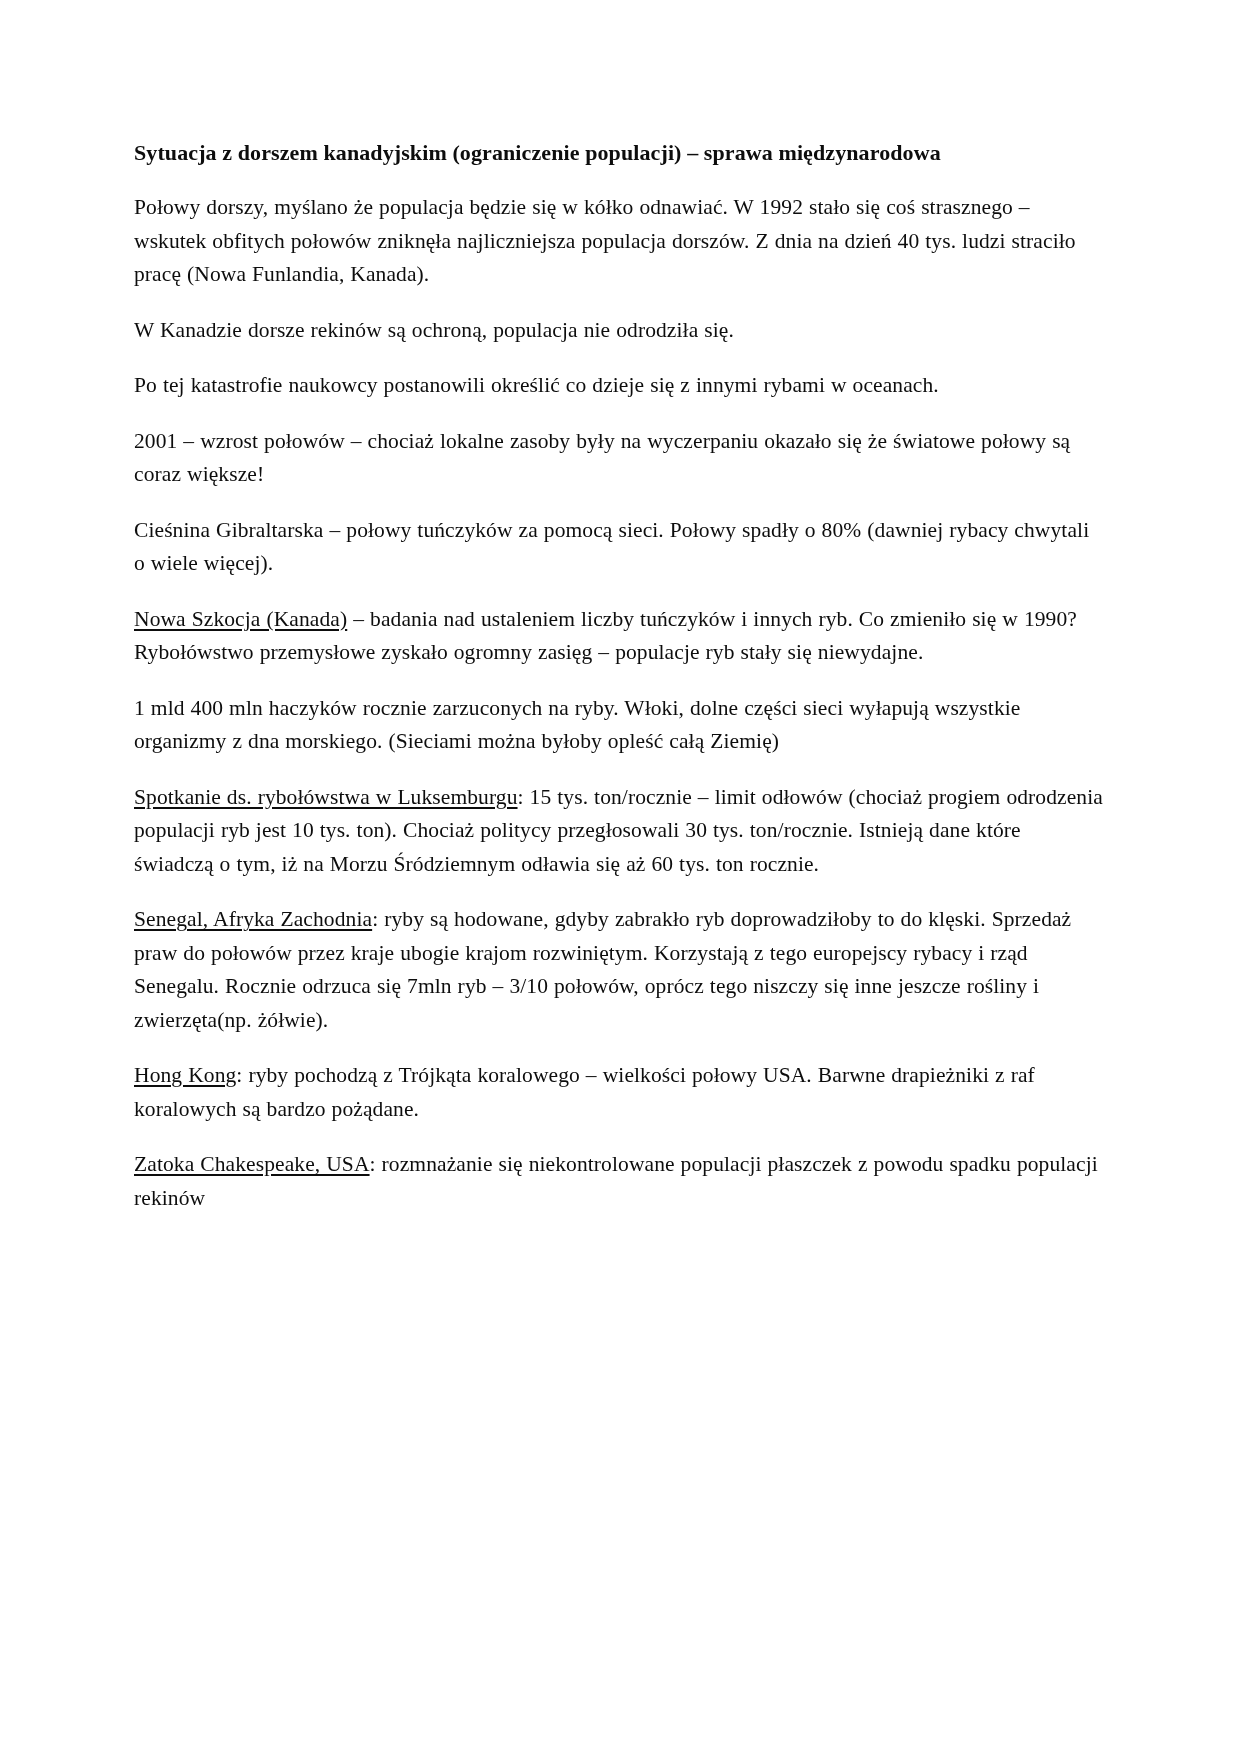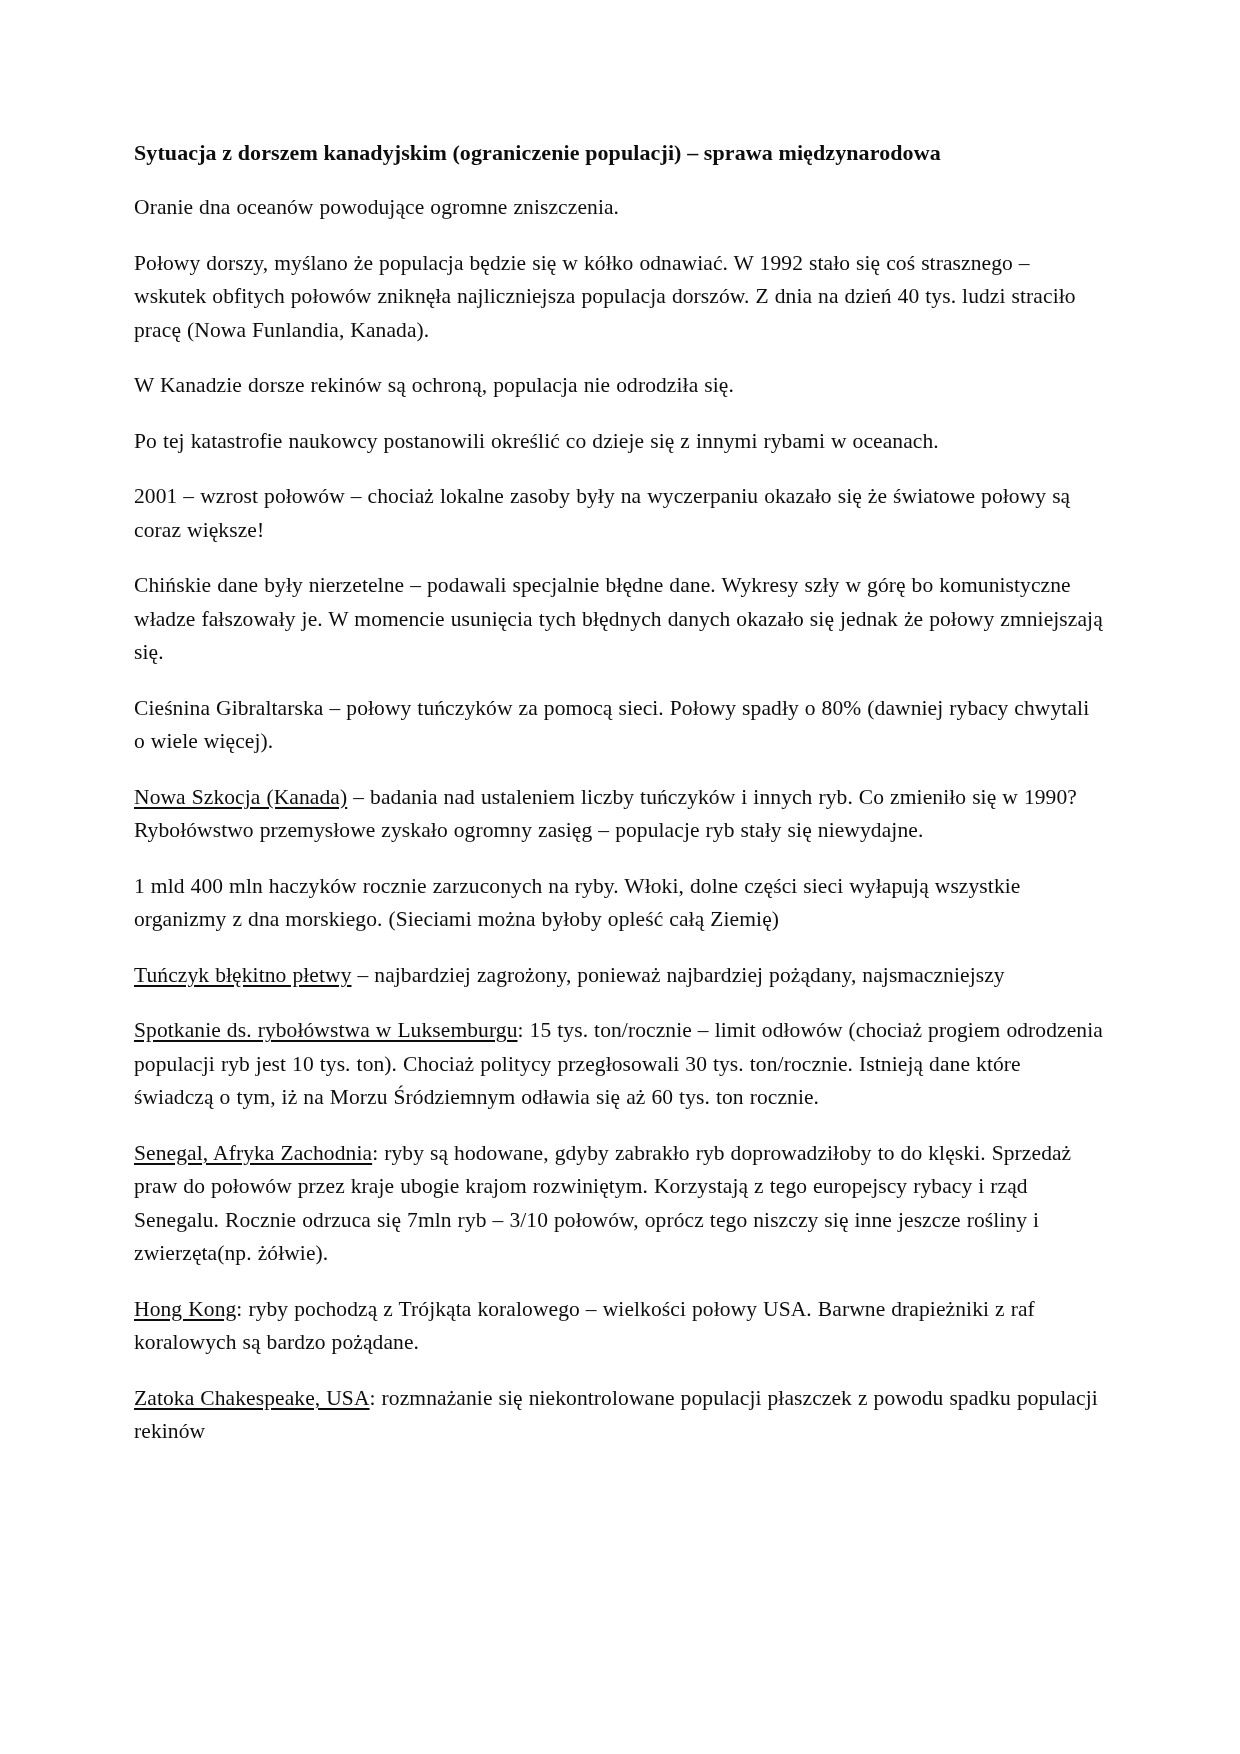--- a/index.html
+++ b/index.html
@@ -41,28 +41,25 @@
     text-underline-offset: 3px;
     margin-top: 24px;
   }
 </style>
 </head>
 <body>
 
 <div class="page">
   <h1 class="doc-title">Sytuacja z dorszem kanadyjskim (ograniczenie populacji) – sprawa międzynarodowa</h1>
   <div class="doc-body" id="doc-body">
-      <p><span>Oranie dna oceanów powodujące ogromne zniszczenia.</span></p>
       <p><span>Połowy dorszy, myślano że populacja będzie się w kółko odnawiać. W 1992 stało się coś strasznego – wskutek obfitych połowów zniknęła najliczniejsza populacja dorszów. Z dnia na dzień 40 tys. ludzi straciło pracę (Nowa Funlandia, Kanada).</span></p>
       <p><span>W Kanadzie dorsze rekinów są ochroną, populacja nie odrodziła się.</span></p>
       <p><span>Po tej katastrofie naukowcy postanowili określić co dzieje się z innymi rybami w oceanach.</span></p>
       <p><span>2001 – wzrost połowów – chociaż lokalne zasoby były na wyczerpaniu okazało się że światowe połowy są coraz większe!</span></p>
-      <p><span>Chińskie dane były nierzetelne – podawali specjalnie błędne dane. Wykresy szły w górę bo komunistyczne władze fałszowały je. W momencie usunięcia tych błędnych danych okazało się jednak że połowy zmniejszają się.</span></p>
       <p><span>Cieśnina Gibraltarska – połowy tuńczyków za pomocą sieci. Połowy spadły o 80% (dawniej rybacy chwytali o wiele więcej).</span></p>
       <p><span class="lead-underline">Nowa Szkocja (Kanada)</span><span> – badania nad ustaleniem liczby tuńczyków i innych ryb. Co zmieniło się w 1990? Rybołówstwo przemysłowe zyskało ogromny zasięg – populacje ryb stały się niewydajne.</span></p>
       <p><span>1 mld 400 mln haczyków rocznie zarzuconych na ryby. Włoki, dolne części sieci wyłapują wszystkie organizmy z dna morskiego. (Sieciami można byłoby opleść całą Ziemię)</span></p>
-      <p><span class="lead-underline">Tuńczyk błękitno płetwy</span><span> – najbardziej zagrożony, ponieważ najbardziej pożądany, najsmaczniejszy</span></p>
       <p><span class="lead-underline">Spotkanie ds. rybołówstwa w Luksemburgu</span><span>: 15 tys. ton/rocznie – limit odłowów (chociaż progiem odrodzenia populacji ryb jest 10 tys. ton). Chociaż politycy przegłosowali 30 tys. ton/rocznie. Istnieją dane które świadczą o tym, iż na Morzu Śródziemnym odławia się aż 60 tys. ton rocznie.</span></p>
       <p><span class="lead-underline">Senegal, Afryka Zachodnia</span><span>: ryby są hodowane, gdyby zabrakło ryb doprowadziłoby to do klęski. Sprzedaż praw do połowów przez kraje ubogie krajom rozwiniętym. Korzystają z tego europejscy rybacy i rząd Senegalu. Rocznie odrzuca się 7mln ryb – 3/10 połowów, oprócz tego niszczy się inne jeszcze rośliny i zwierzęta(np. żółwie).</span></p>
       <p><span class="lead-underline">Hong Kong</span><span>: ryby pochodzą z Trójkąta koralowego – wielkości połowy USA. Barwne drapieżniki z raf koralowych są bardzo pożądane.</span></p>
       <p><span class="lead-underline">Zatoka Chakespeake, USA</span><span>: rozmnażanie się niekontrolowane populacji płaszczek z powodu spadku populacji rekinów</span></p>
     </div>
 </div>
 
 </body></html>

